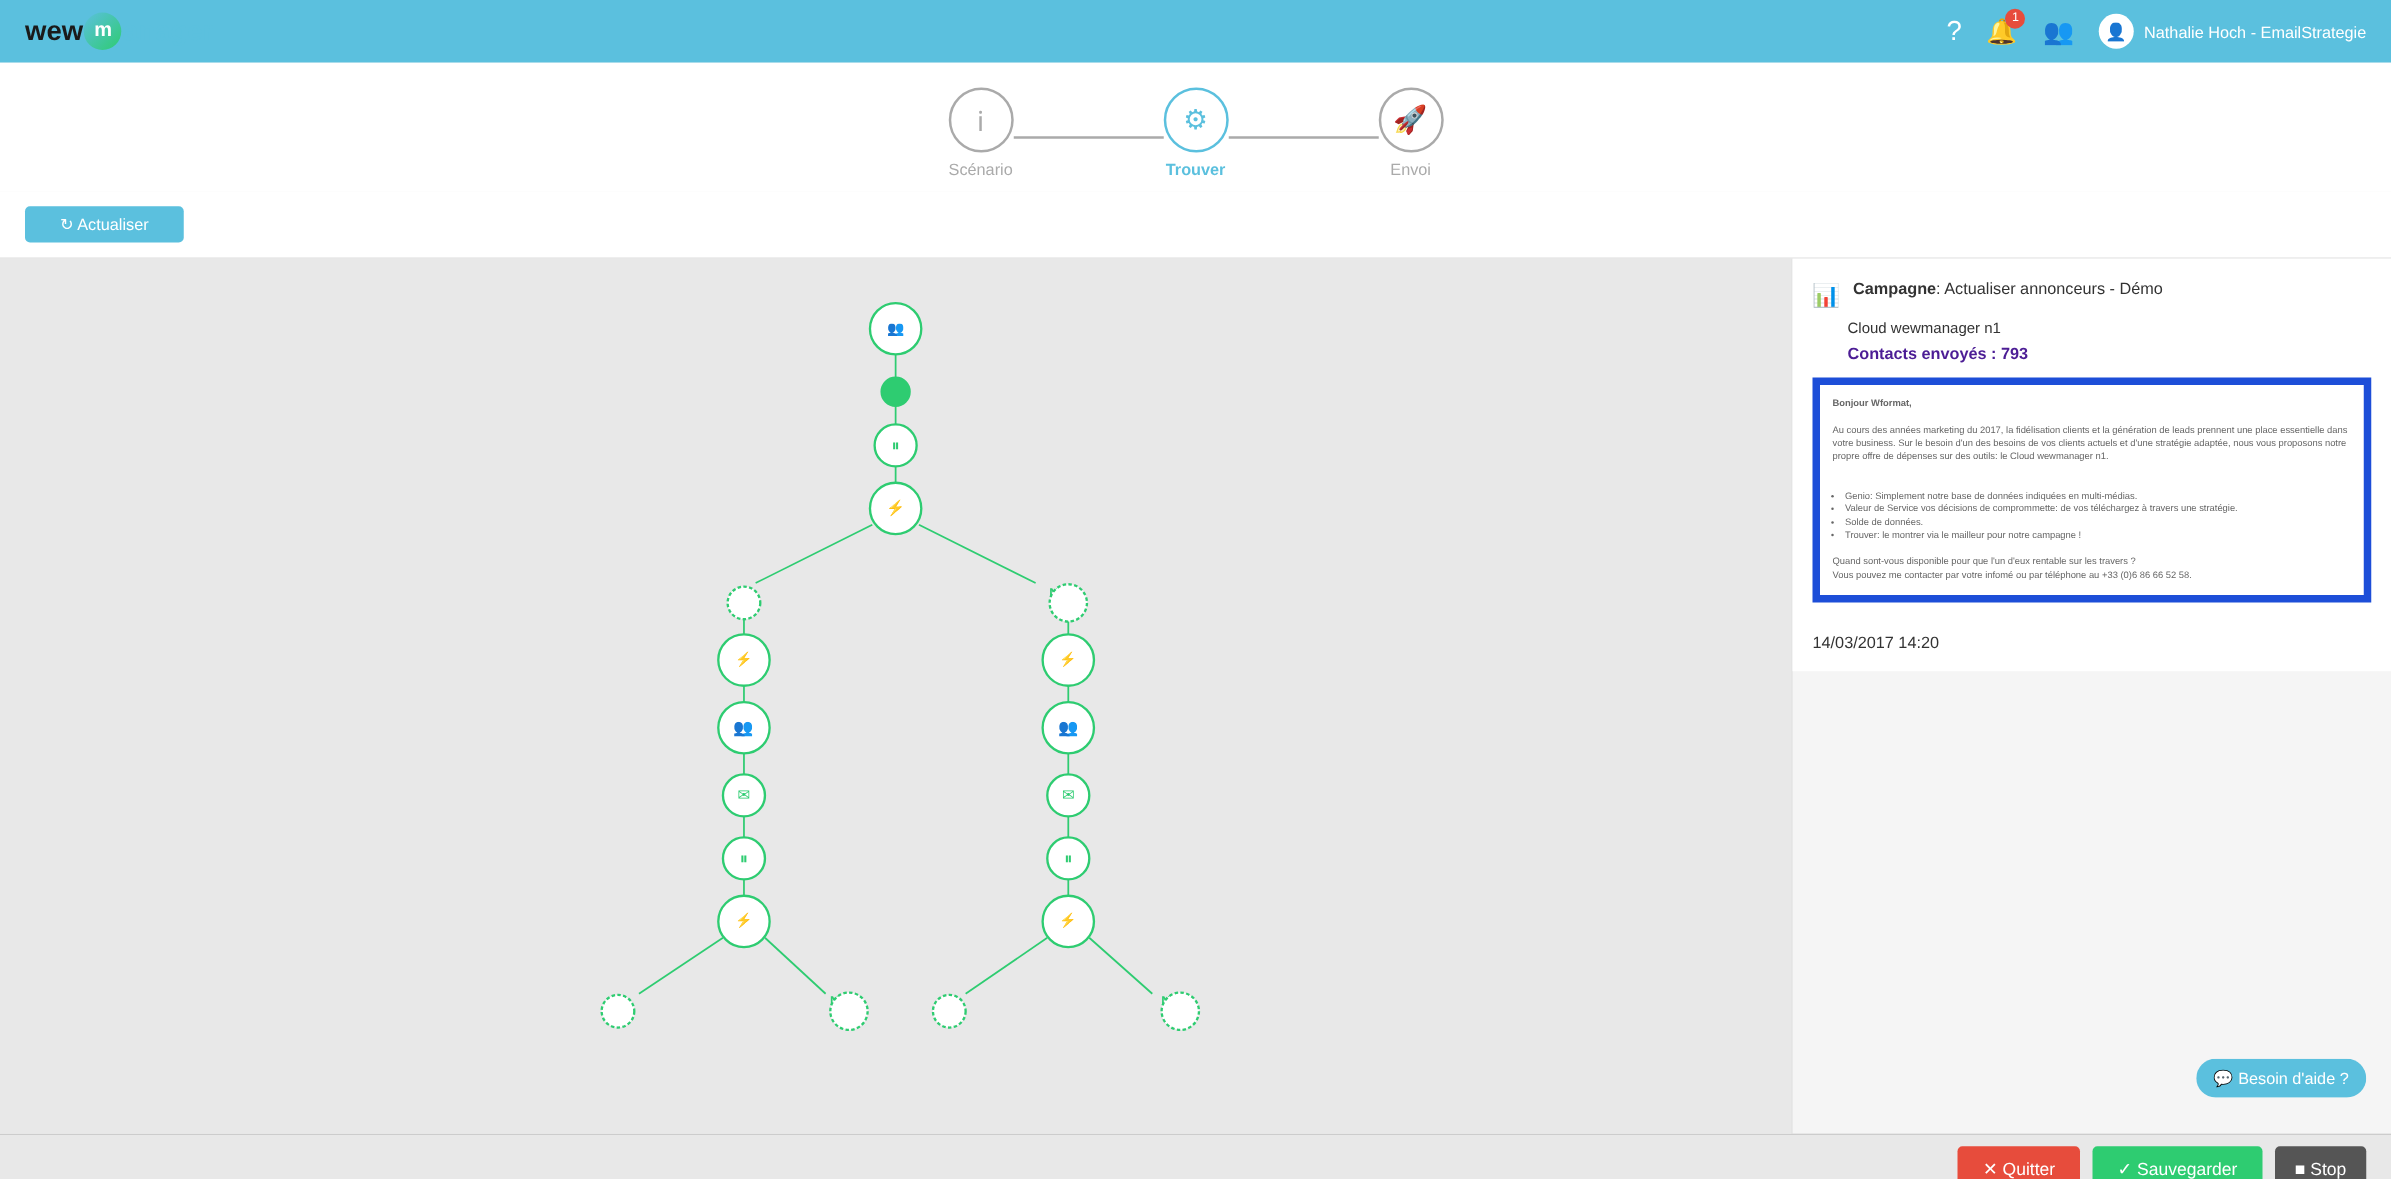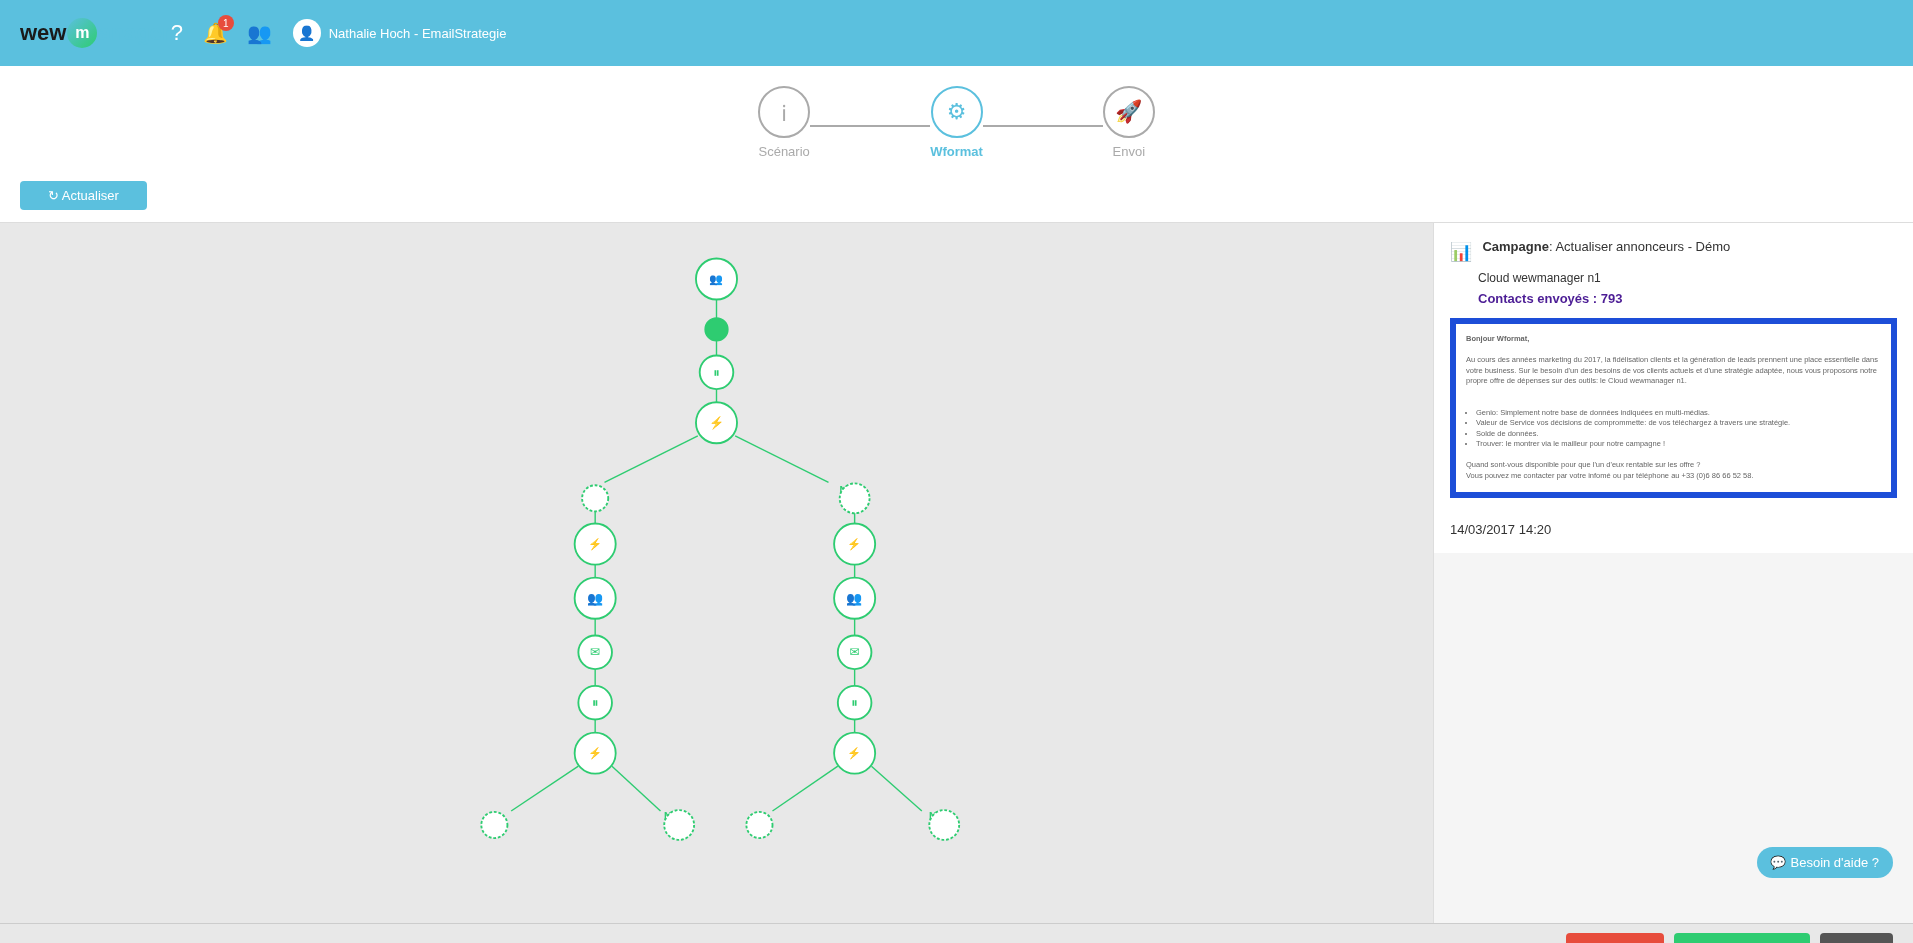--- a/index.html
+++ b/index.html
@@ -1,23 +1,24 @@
 <!DOCTYPE html>
 <html><head>
   <meta charset="utf-8">
   <style>
     * { box-sizing: border-box; margin: 0; padding: 0; }
     body { font-family: Arial, sans-serif; background: #f0f0f0; min-height: 943px; display: flex; flex-direction: column; }
 
     
     .header {
       background: #5bc0de;
-      height: 66px;
-      display: flex;
-      align-items: center;
+      height: 50px;
+      display: flex;
+      align-items: center;
+      justify-content: space-between;
       padding: 12px 20px;
       position: relative;
     }
     .header-right {
       display: flex;
       align-items: center;
       gap: 20px;
     }
     .header-icon {
       color: white;
@@ -363,21 +364,21 @@
 </header>
 
 <div class="steps-container">
   <div class="step">
     <div class="step-icon-circle">ℹ</div>
     <span class="step-label">Scénario</span>
   </div>
   <div class="step-connector"></div>
   <div class="step active">
     <div class="step-icon-circle">⚙</div>
-    <span class="step-label">Wformat</span>
+    <span class="step-label">Trouver</span>
   </div>
   <div class="step-connector"></div>
   <div class="step">
     <div class="step-icon-circle">🚀</div>
     <span class="step-label">Envoi</span>
   </div>
 </div>
 
 <div class="toolbar">
   <button class="btn-refresh">↻ Actualiser</button>
@@ -486,21 +487,21 @@
         <div class="email-preview-inner">
           <p><strong>Bonjour Wformat,</strong></p><br>
           <p>Au cours des années marketing du 2017, la fidélisation clients et la génération de leads prennent une place essentielle dans votre business. Sur le besoin d'un des besoins de vos clients actuels et d'une stratégie adaptée, nous vous proposons notre propre offre de dépenses sur des outils: le Cloud wewmanager n1.</p><br>
           <br>
           <ul style="margin-left:10px;">
             <li>Genio: Simplement notre base de données indiquées en multi-médias.</li>
             <li>Valeur de Service vos décisions de comprommette: de vos téléchargez à travers une stratégie.</li>
             <li>Solde de données.</li>
             <li>Trouver: le montrer via le mailleur pour notre campagne !</li>
           </ul><br>
-          <p>Quand sont-vous disponible pour que l'un d'eux rentable sur les offre ?</p>
+          <p>Quand sont-vous disponible pour que l'un d'eux rentable sur les travers ?</p>
           <p>Vous pouvez me contacter par votre infomé ou par téléphone au +33 (0)6 86 66 52 58.</p><br>
           
           
           
         </div>
       </div>
 
       <div class="detail-date">14/03/2017 14:20</div>
     </div>
   </div>

